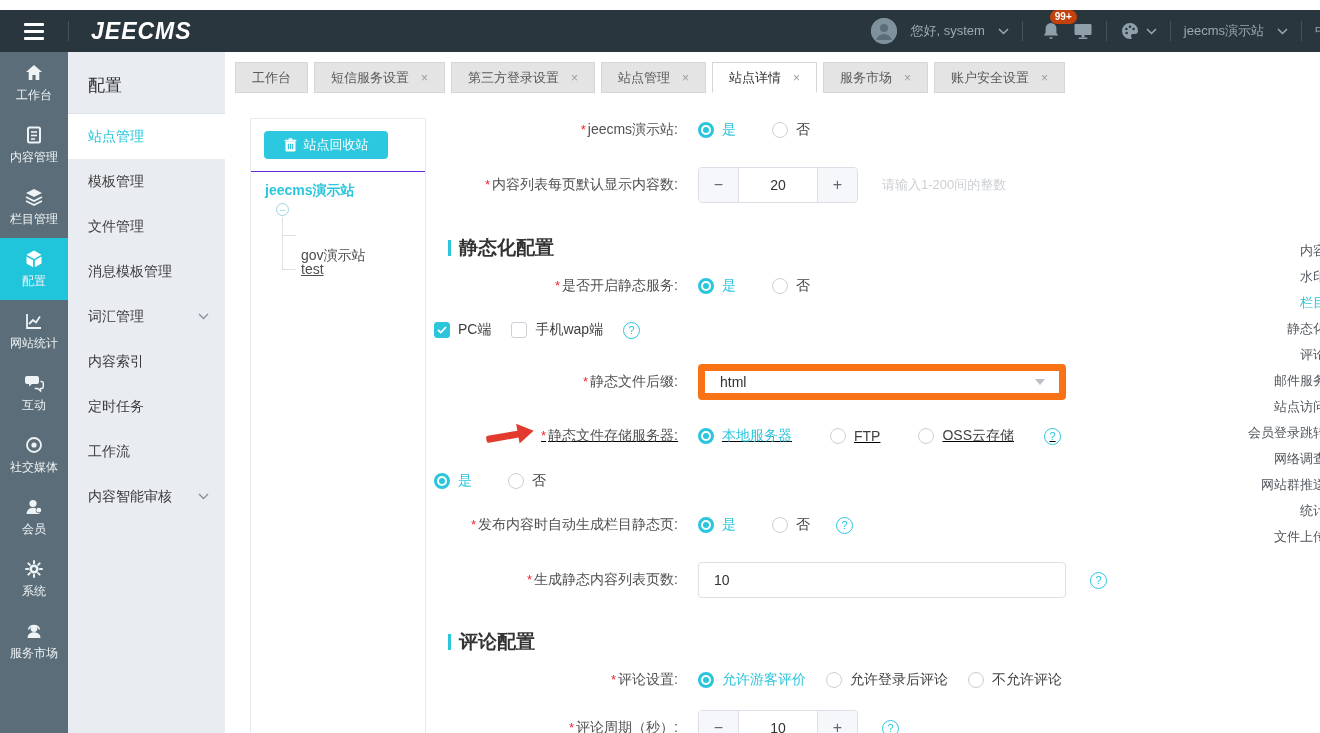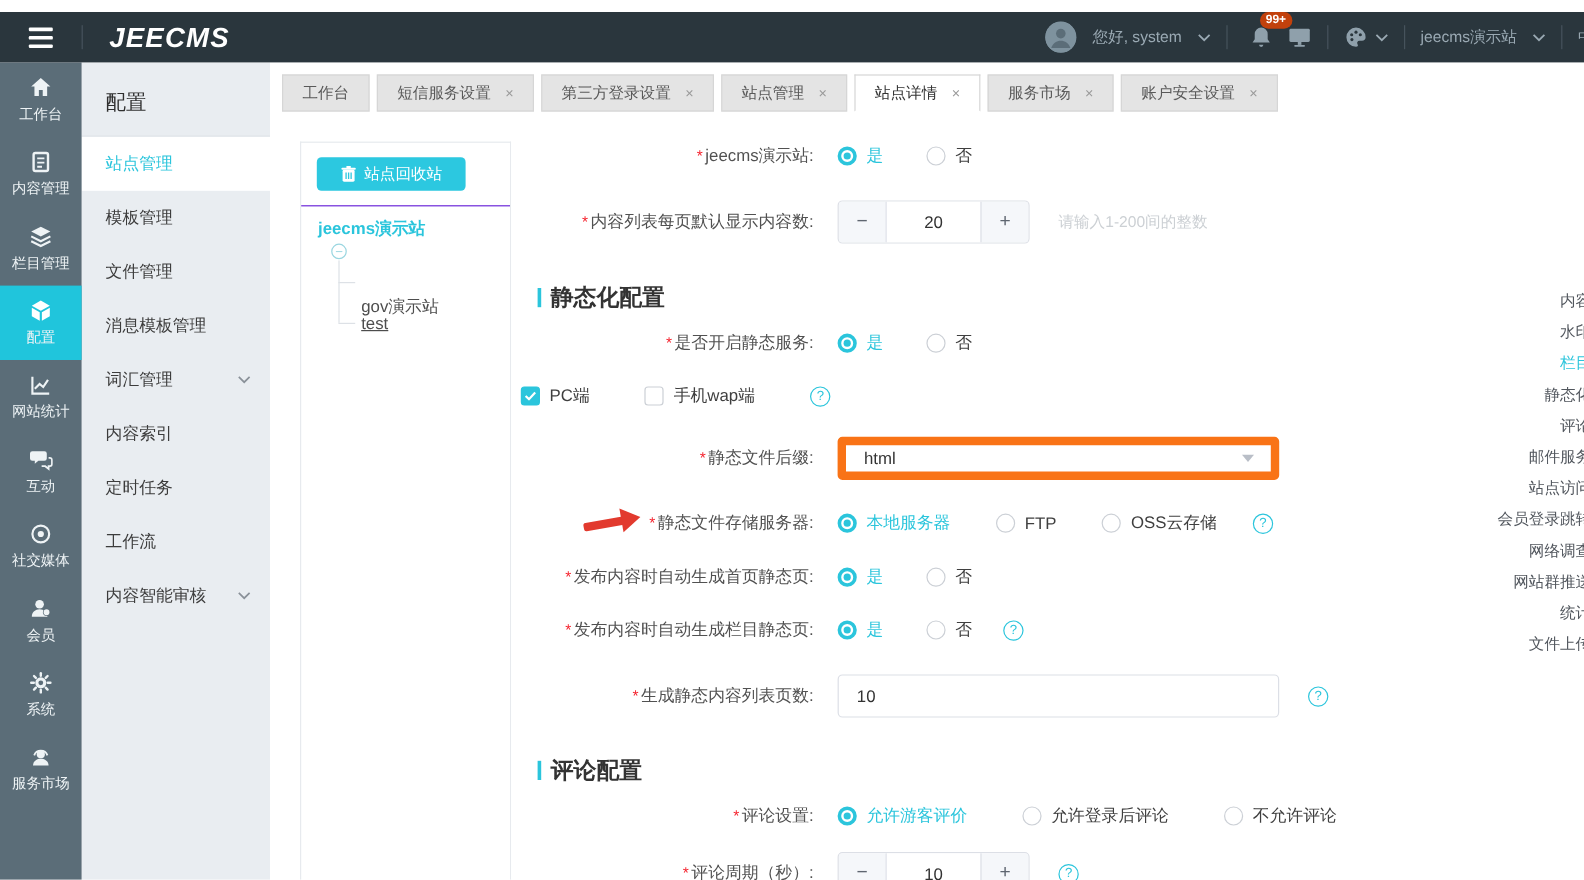--- a/index.html
+++ b/index.html
@@ -78,21 +78,21 @@
   .fsection .bar { width:3px; height:16px; background:#2bc5dc; margin-right:8px; }
   .fsection .sec-title { font-size:19px; font-weight:bold; color:#333; }
 
   .radio-opt { display:flex; align-items:center; gap:8px; cursor:pointer;
     font-size:14px; color:#3f3f3f; }
   .radio { width:16px; height:16px; border-radius:50%; border:1px solid #ccd0d6;
     background:#fff; flex:none; position:relative; }
   .radio.sel { border:3px solid #2bc5dc; }
   .radio.sel::after { content:""; position:absolute; inset:2px; border-radius:50%; background:#2bc5dc; }
   .radio-opt.sel .opt-label { color:#2bc5dc; }
-  .gap36 { gap:36px; } .gap38 { gap:38px; } .gap30 { gap:46px; }
+  .gap36 { gap:36px; } .gap38 { gap:38px; } .gap30 { gap:20px; }
 
   .checkbox-opt { display:flex; align-items:center; gap:8px; cursor:pointer;
     font-size:14px; color:#3f3f3f; }
   .cbox { width:16px; height:16px; border-radius:3px; border:1px solid #ccd0d6;
     background:#fff; flex:none; display:flex; align-items:center; justify-content:center; }
   .cbox.checked { background:#2bc5dc; border-color:#2bc5dc; }
 
   .stepper { display:flex; width:160px; height:36px; border:1px solid #dcdfe6;
     border-radius:4px; overflow:hidden; }
   .step-btn { width:40px; flex:none; background:#f5f7fa; color:#5f6670; font-size:16px;
@@ -118,21 +118,21 @@
     cursor:pointer; flex:none; } .ml24 { margin-left:24px; }
 
   .red-arrow { position:absolute; left:60px; top:313px; display:flex; align-items:center;
     transform:rotate(-10deg); }
   .red-arrow .tail { width:34px; height:7px; background:#e23a2e; border-radius:2px; }
   .red-arrow .head { width:0; height:0; border-left:16px solid #e23a2e;
     border-top:10px solid transparent; border-bottom:10px solid transparent; margin-left:-2px; }
 
   .mb19 { margin-bottom:19px !important; } .mb34 { margin-bottom:34px !important; }
   .mb16 { margin-bottom:16px !important; } .mb18 { margin-bottom:18px !important; }
-  .mb9  { margin-bottom:9px  !important; } .mb33 { margin-bottom:33px !important; }
+  .mb9  { margin-bottom:9px  !important;text-decoration:underline; } .mb33 { margin-bottom:33px !important; }
   .mb12 { margin-bottom:12px !important; }
 
   
   .anchors { position:absolute; right:-6px; top:238px; width:110px; text-align:right;
     font-size:13px; color:#51565d; z-index:15; }
   .anchor-item { height:26px; line-height:26px; cursor:pointer; white-space:nowrap; }
   .anchor-item.active { color:#2bc5dc; }
 </style>
 </head>
 <body>
@@ -462,21 +462,20 @@
         </span>
       <span class="radio-opt">
         <span class="radio"></span>
         <span class="opt-label">OSS云存储</span>
         </span>
       <span class="help" style="margin-left:-8px;">?</span>
     </div>
   </div>
 
   <div class="frow">
-    <div class="flabel"><span class="req">*</span><span>发布内容时自动生成首页静态页:</span></div>
     <div class="fctrl gap36">
       <span class="radio-opt sel">
         <span class="radio sel"></span>
         <span class="opt-label">是</span>
         </span>
       <span class="radio-opt">
         <span class="radio"></span>
         <span class="opt-label">否</span>
         </span>
     </div>

